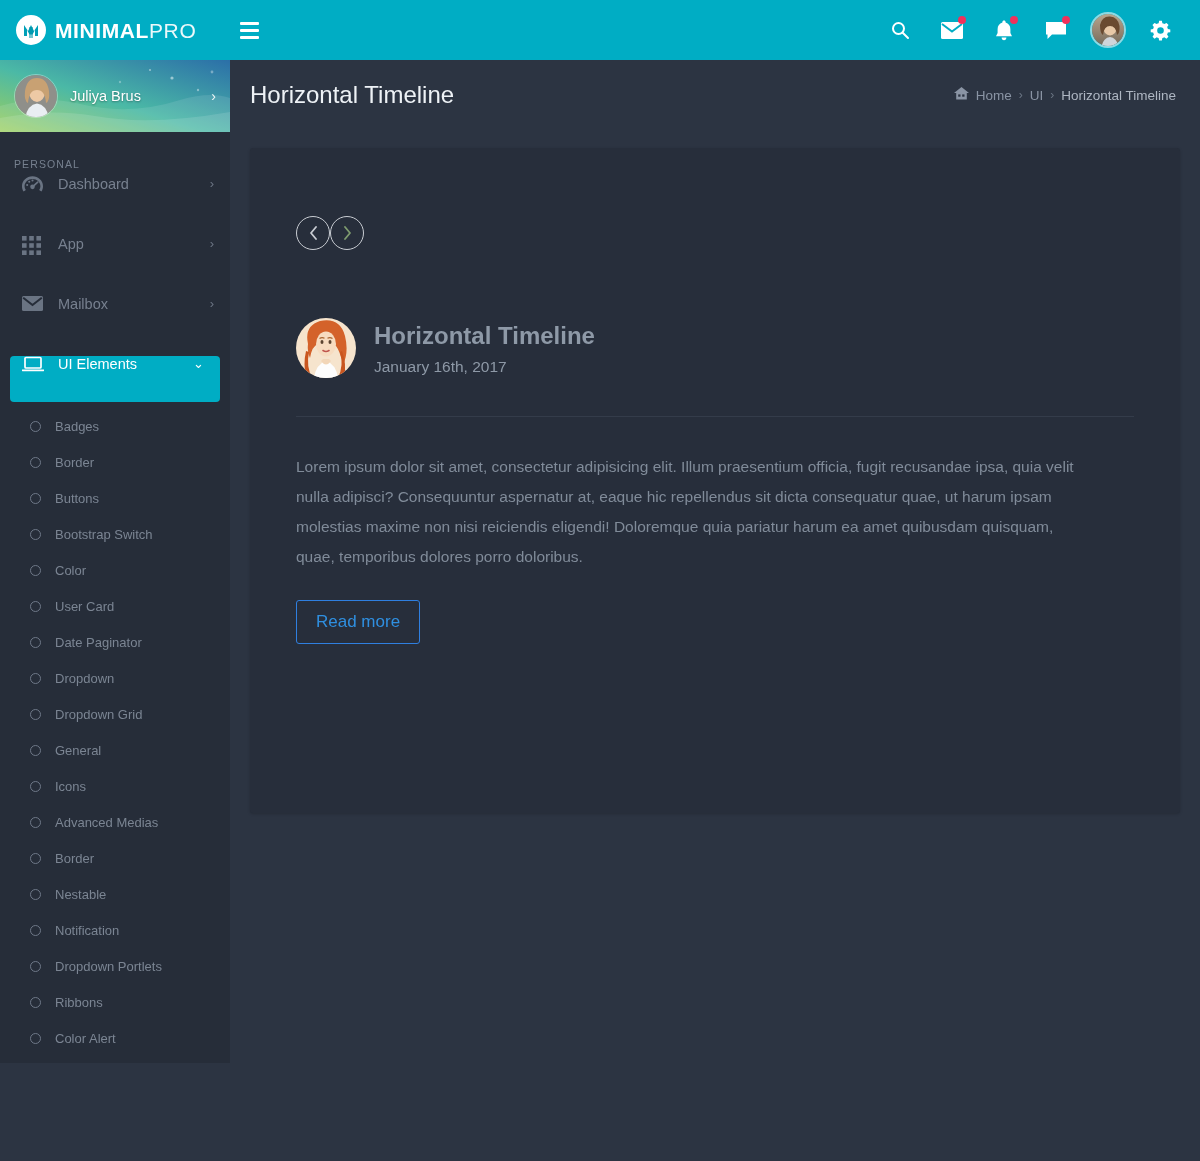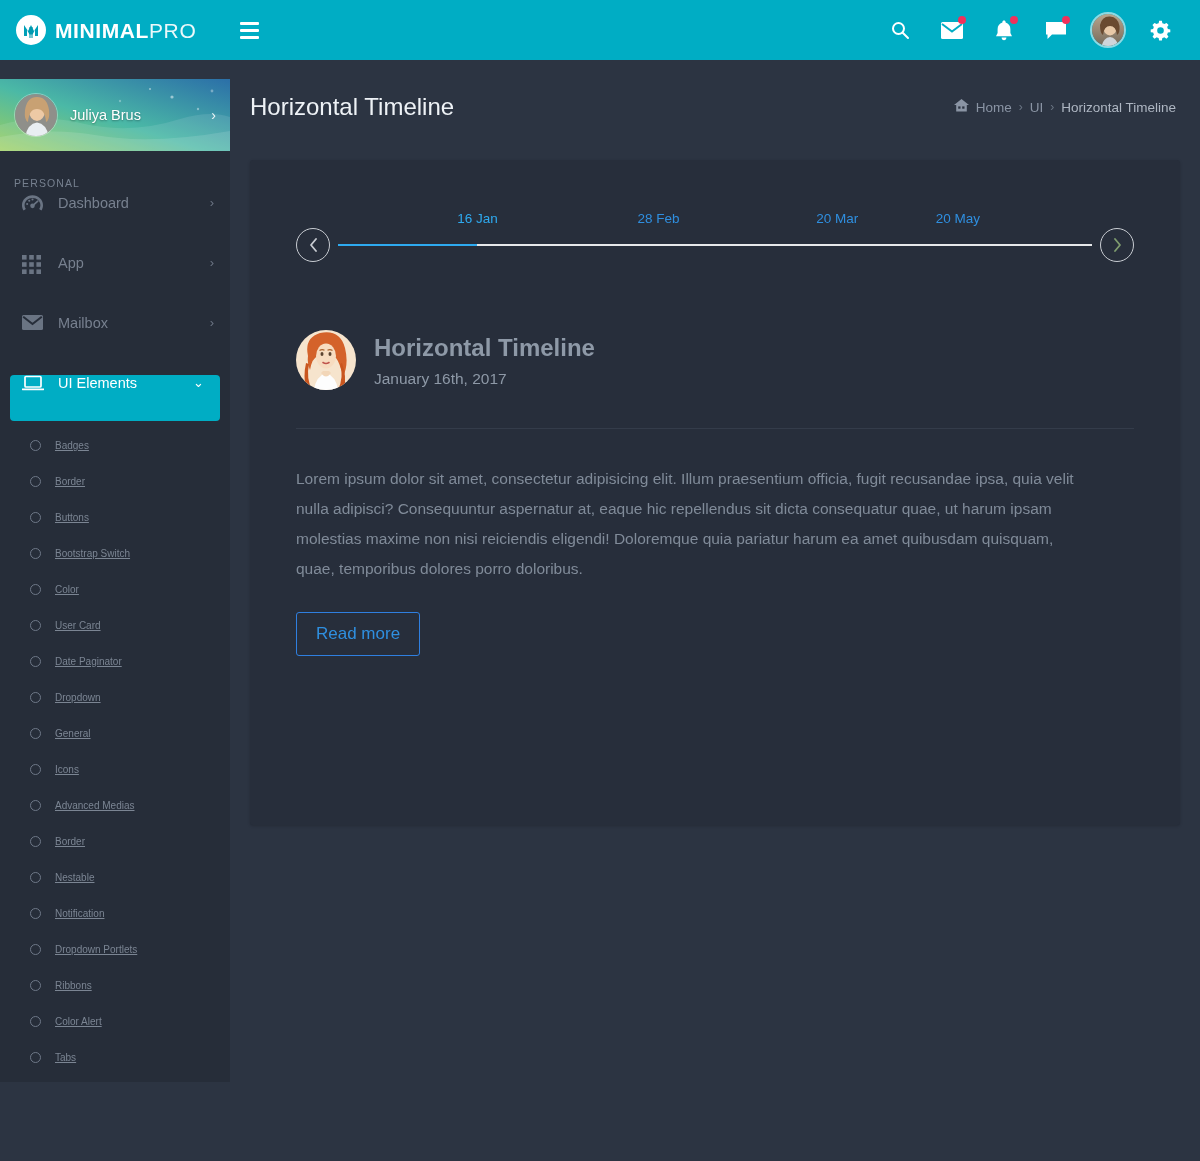--- a/index.html
+++ b/index.html
@@ -61,21 +61,20 @@
     width: 36px; height: 36px; border-radius: 50%;
     overflow: hidden; border: 2px solid rgba(255,255,255,.55);
   }
 
   
   .sidebar {
     position: absolute; top: 60px; left: 0;
     width: 230px; height: 1003px;
     background: #262d39;
     overflow: hidden;
-    margin-top: 19px;
   }
   .profile {
     position: relative;
     height: 72px; width: 230px;
     overflow: hidden;
     display: flex; align-items: center;
     padding: 0 14px;
     cursor: pointer;
   }
   .profile-bg { position: absolute; inset: 0; }
@@ -116,30 +115,30 @@
     background: #00adc4; color: #ffffff;
     margin: 0 10px; border-radius: 4px;
     height: 46px; padding-left: 12px;
   }
   .menu-item.active .mi-icon, .menu-item.active .mi-chev { color: #fff; }
 
   .submenu { padding-top: 6px; }
   .sub-item {
     height: 36px; display: flex; align-items: center;
     padding-left: 30px; cursor: pointer;
-    color: #7b8593; font-size: 10px; text-decoration: underline;
+    color: #7b8593; font-size: 13px;
   }
   .sub-bullet {
     width: 11px; height: 11px; border-radius: 50%;
     border: 1.4px solid #6e7888; flex: 0 0 11px;
     margin-right: 14px;
   }
 
   
-  .main { position: absolute; top: 72px; left: 230px; width: 970px; height: 973px; background: #2c3442; }
+  .main { position: absolute; top: 60px; left: 230px; width: 970px; height: 973px; background: #2c3442; }
   .page-head {
     height: 70px; display: flex; align-items: center;
     padding: 0 24px 0 20px;
   }
   .page-title { color: #eef2f6; font-size: 24px; font-weight: 400; }
   .breadcrumb {
     margin-left: auto; display: flex; align-items: center; gap: 7px;
     color: #8a94a4; font-size: 13.5px;
   }
   .breadcrumb .crumb { color: #8a94a4; }
@@ -414,20 +413,24 @@
       <div class="sub-item">
           <span class="sub-bullet"></span>
           <span>Date Paginator</span>
         </div>
       <div class="sub-item">
           <span class="sub-bullet"></span>
           <span>Dropdown</span>
         </div>
       <div class="sub-item">
           <span class="sub-bullet"></span>
+          <span>Dropdown Grid</span>
+        </div>
+      <div class="sub-item">
+          <span class="sub-bullet"></span>
           <span>General</span>
         </div>
       <div class="sub-item">
           <span class="sub-bullet"></span>
           <span>Icons</span>
         </div>
       <div class="sub-item">
           <span class="sub-bullet"></span>
           <span>Advanced Medias</span>
         </div>
@@ -486,40 +489,20 @@
       </div>
     </div>
 
     <div class="card">
 
       <div class="timeline-wrap">
         <div class="tl-nav prev">
           <svg width="9" height="14" viewBox="0 0 9 14" fill="none" stroke="currentColor" stroke-width="1.8" stroke-linecap="round" stroke-linejoin="round">
               <polyline points="7,1 2,7 7,13"></polyline>
             </svg>
-        </div>
-        <div class="tl-track">
-          <div class="tl-line"></div>
-          <div class="tl-fill" style="width:18.5%"></div>
-          <div class="tl-point active" style="left:18.5%">
-            <span class="tl-date">16 Jan</span>
-            <span class="tl-dot"></span>
-          </div>
-          <div class="tl-point" style="left:42.5%">
-            <span class="tl-date">28 Feb</span>
-            <span class="tl-dot"></span>
-          </div>
-          <div class="tl-point" style="left:66.2%">
-            <span class="tl-date">20 Mar</span>
-            <span class="tl-dot"></span>
-          </div>
-          <div class="tl-point" style="left:82.2%">
-            <span class="tl-date">20 May</span>
-            <span class="tl-dot"></span>
-          </div>
         </div>
         <div class="tl-nav next">
           <svg width="9" height="14" viewBox="0 0 9 14" fill="none" stroke="currentColor" stroke-width="1.8" stroke-linecap="round" stroke-linejoin="round">
               <polyline points="2,1 7,7 2,13"></polyline>
             </svg>
         </div>
       </div>
 
       <div class="entry">
         <div class="entry-head">

